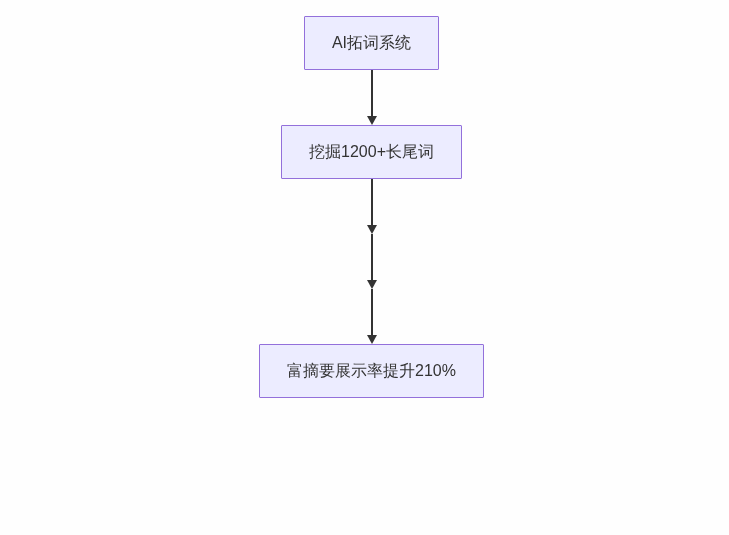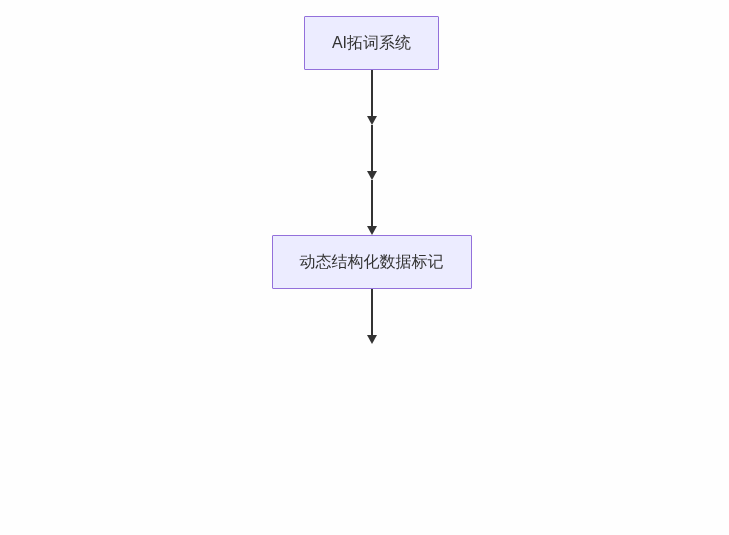--- a/index.html
+++ b/index.html
@@ -70,34 +70,35 @@
 <div class="canvas">
   <div class="flow-column">
 
     <div class="flow-node">AI拓词系统</div>
 
     <div class="flow-arrow">
       <div class="shaft"></div>
       <div class="head"></div>
     </div>
 
+    <div class="flow-node">挖掘1200+长尾词</div>
 
     <div class="flow-arrow">
       <div class="shaft"></div>
       <div class="head"></div>
     </div>
 
 
     <div class="flow-arrow">
       <div class="shaft"></div>
       <div class="head"></div>
     </div>
 
-    <div class="flow-node">动态结构化数据标记</div>
 
     <div class="flow-arrow">
       <div class="shaft"></div>
       <div class="head"></div>
     </div>
 
+    <div class="flow-node">富摘要展示率提升210%</div>
 
   </div>
 </div>
 
 </body></html>

